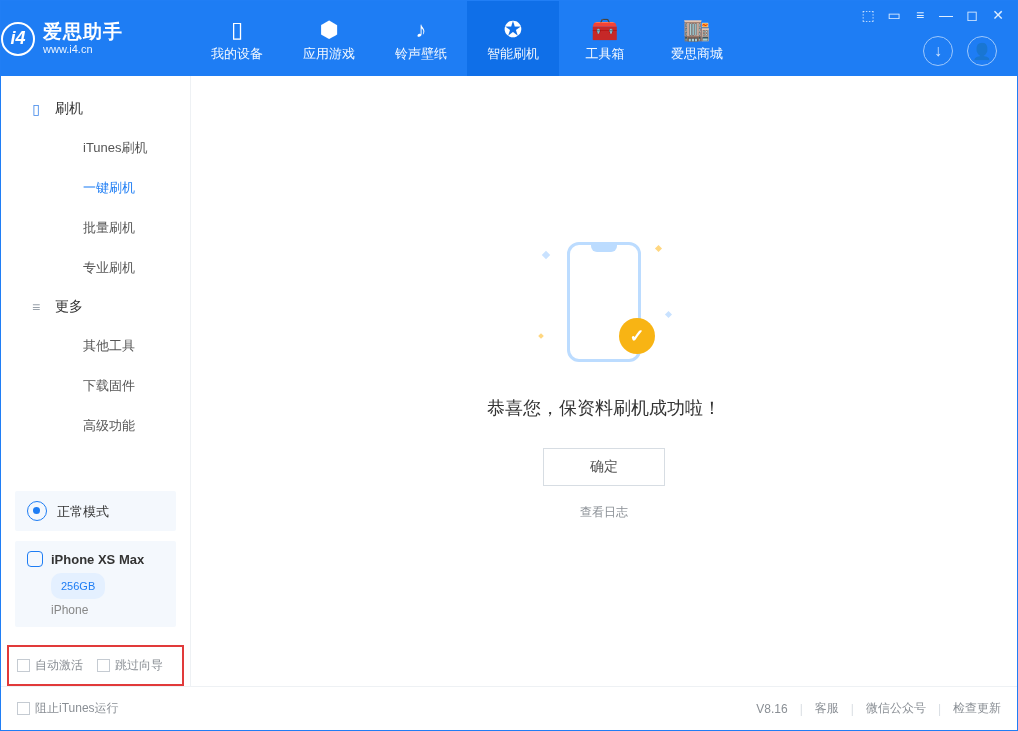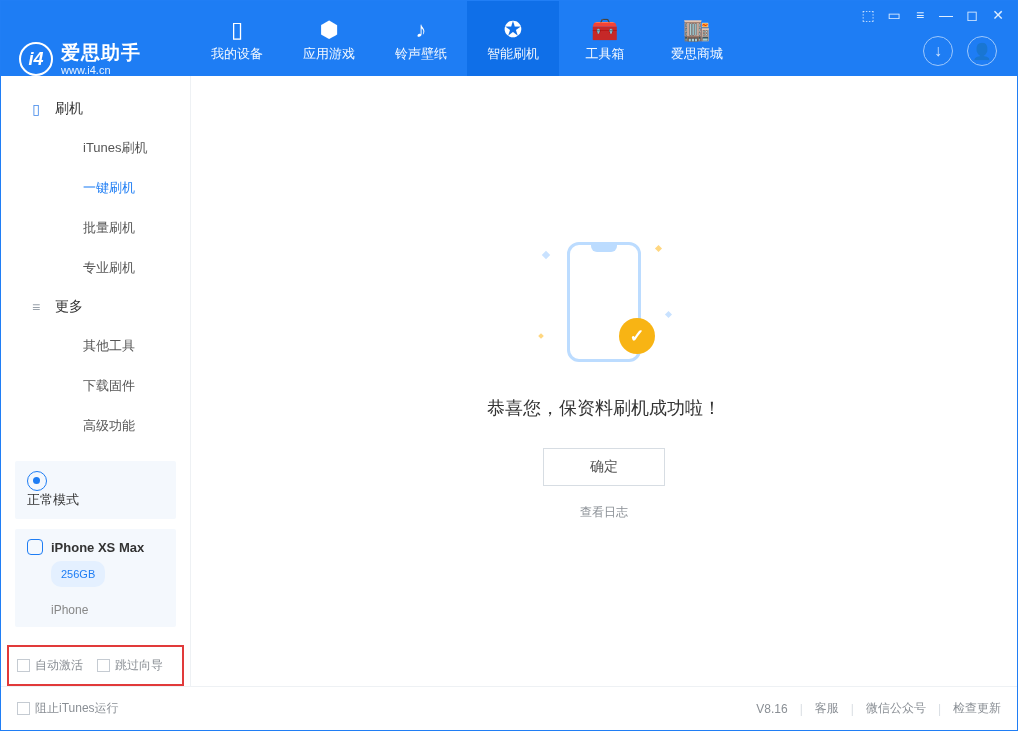--- a/index.html
+++ b/index.html
@@ -1,21 +1,21 @@
 <!DOCTYPE html>
 <html><head>
 <meta charset="utf-8">
 <style>
   * { margin: 0; padding: 0; box-sizing: border-box; font-family: "Microsoft YaHei", Arial, sans-serif; }
   body { background: #fff; }
   .app-window { width: 1018px; height: 731px; border: 1px solid #207ef5; display: flex; flex-direction: column; overflow: hidden; }
 
   
   .app-header { height: 75px; background: linear-gradient(#1e7df4,#1e7df4); display: flex; align-items: stretch; color: #fff; position: relative; }
-  .logo-block { width: 190px; display: flex; align-items: flex-end; padding-left: 18px; }
+  .logo-block { width: 190px; display: flex; align-items: center; }
   .logo-mark { width: 34px; height: 34px; border: 2px solid #fff; border-radius: 50%; display: flex; align-items: center; justify-content: center; font-weight: bold; font-size: 18px; font-style: italic; margin-right: 8px; }
   .logo-text { line-height: 1.1; }
   .logo-text .cn { font-size: 19px; font-weight: 600; letter-spacing: 1px; }
   .logo-text .en { font-size: 11px; opacity: .9; }
   .top-nav { display: flex; }
   .top-nav-item { width: 92px; display: flex; flex-direction: column; align-items: center; justify-content: center; font-size: 13px; cursor: pointer; }
   .top-nav-item.active { background: #0f6fe8; }
   .top-nav-item .ic { font-size: 22px; height: 30px; display: flex; align-items: center; justify-content: center; }
   .top-nav-item .lbl { opacity: .95; }
   .window-ctrls-row { position: absolute; top: 6px; right: 10px; display: flex; gap: 8px; color: #dfeeff; font-size: 14px; }
@@ -27,21 +27,21 @@
   .app-body { flex: 1 1 auto; display: flex; min-height: 0; }
   .sidebar { width: 190px; border-right: 1px solid #eef1f4; display: flex; flex-direction: column; }
   .side-content { flex: 1 1 auto; padding-top: 14px; overflow: auto; }
   .side-cat { display: flex; align-items: center; font-size: 14px; color: #333; padding: 10px 28px 10px 26px; }
   .side-cat .caticon { width: 18px; display: inline-flex; justify-content: center; margin-right: 10px; color: #3c85ea; }
   .side-cat.more .caticon { color: #9aa2ab; }
   .side-item { font-size: 13px; color: #555; padding: 11px 0 11px 54px; cursor: pointer; margin-left: 28px; }
   .side-item.active { color: #1e7df4; }
   .device-panel { padding: 12px 14px 8px 14px; }
   .status-card, .device-card { background: #f4f8fd; border-radius: 2px; padding: 10px 12px; margin-bottom: 10px; }
-  .status-card { display: flex; align-items: flex-start; font-size: 13px; color: #333; flex-direction: column; }
+  .status-card { display: flex; align-items: flex-end; font-size: 13px; color: #333; }
   .status-dot { width: 20px; height: 20px; border: 1.5px solid #1e7df4; border-radius: 50%; margin-right: 10px; position: relative; }
   .status-dot::after { content: ""; position: absolute; width: 7px; height: 7px; background: #1e7df4; border-radius: 50%; top: 5px; left: 5px; }
   .device-card { font-size: 12px; color: #888; }
   .device-card .dname { font-size: 13px; color: #333; font-weight: 600; display: flex; align-items: center; }
   .device-card .dname .dicon { width: 16px; height: 16px; border: 1.5px solid #1e7df4; border-radius: 4px; margin-right: 8px; }
   .capacity-badge { display: inline-block; margin: 6px 0 2px 24px; background: #e4f0ff; color: #1e7df4; font-size: 11px; padding: 7px 10px; border-radius: 10px; }
 
   .redbox { border: 2px solid #e13a3a; margin: 0 6px 0 6px; padding: 10px 8px; display: flex; gap: 14px; font-size: 12px; color: #8a8f95; align-items: center; }
   .chk { display: inline-flex; align-items: center; cursor: pointer; }
   .chk .box { width: 13px; height: 13px; border: 1px solid #c5cbd2; margin-right: 5px; }
@@ -153,21 +153,21 @@
         <div class="status-card">
           <span class="status-dot"></span>
           <span>正常模式</span>
         </div>
         <div class="device-card">
           <div class="dname">
             <span class="dicon"></span>
             <span>iPhone XS Max</span>
           </div>
           <span class="capacity-badge">256GB</span>
-          <div style="margin-left:24px;margin-top:14px">iPhone</div>
+          <div style="margin-left:24px;margin-top:2px">iPhone</div>
         </div>
       </div>
 
       <div class="redbox">
         <label class="chk">
           <span class="box"></span>
           <span>自动激活</span>
         </label>
         <label class="chk">
           <span class="box"></span>

